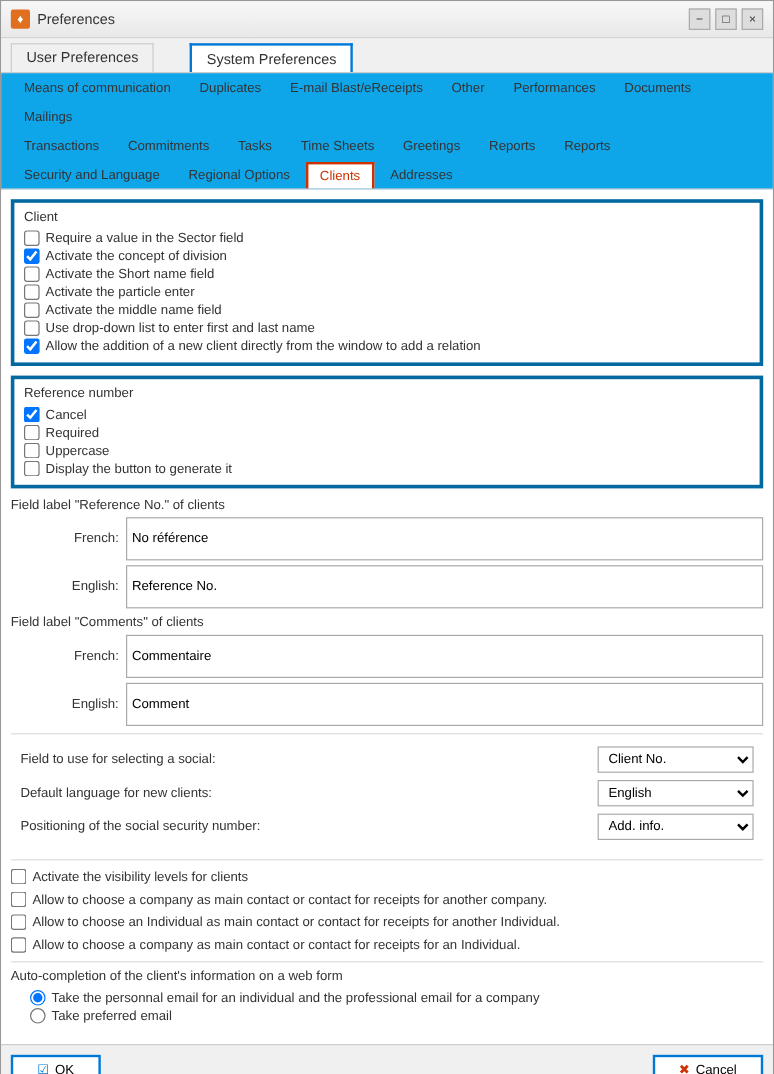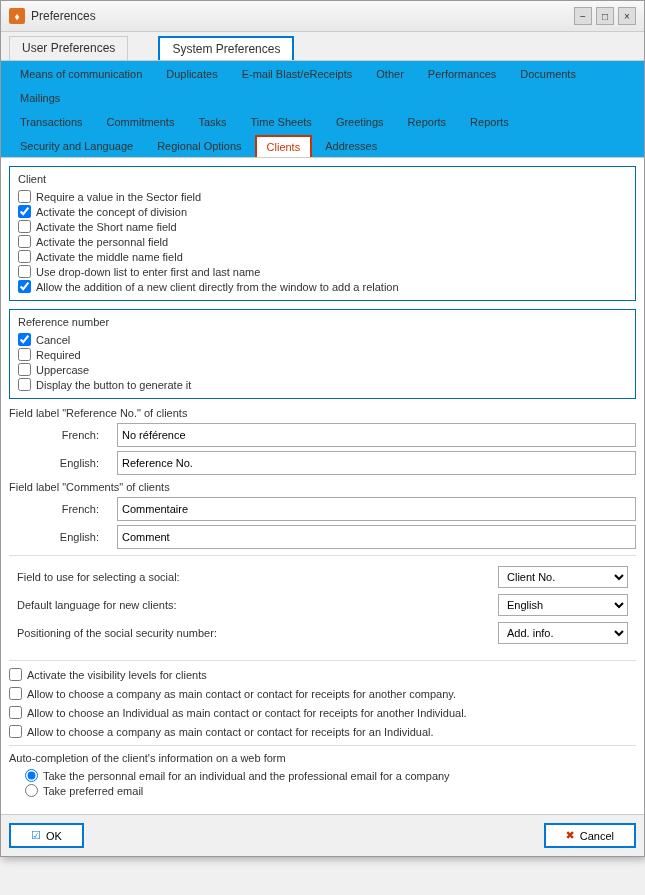--- a/index.html
+++ b/index.html
@@ -115,21 +115,21 @@
       color: #cc3300;
       padding-bottom: 4px;
     }
     .content-area {
       background: white;
       flex: 1;
       padding: 8px;
       overflow-y: auto;
     }
     .section-box {
-      border: 1px solid #0369a1;
+      border: 3px solid #0369a1;
       margin-bottom: 8px;
       padding: 6px 8px;
     }
     .section-title {
       font-size: 11px;
       color: #333;
       font-weight: 500;
       margin-bottom: 4px;
     }
     .checkbox-row {
@@ -159,26 +159,26 @@
       display: flex;
       align-items: center;
       margin-bottom: 4px;
       padding-left: 20px;
     }
     .field-label {
       font-size: 11px;
       color: #333;
       width: 70px;
       text-align: right;
-      margin-right: 18px;
+      margin-right: 6px;
       flex-shrink: 0;
     }
     .field-input {
       flex: 1;
-      height: 24px;
+      height: 36px;
       border: 1px solid #aaa;
       padding: 2px 4px;
       font-size: 11px;
       background: white;
     }
     .select-row {
       display: flex;
       align-items: center;
       margin-bottom: 6px;
     }
@@ -304,21 +304,21 @@
       <div class="checkbox-row">
         <input type="checkbox" id="cb2" checked="" style="">
         <label for="cb2">Activate the concept of division</label>
       </div>
       <div class="checkbox-row">
         <input type="checkbox" id="cb3" style="">
         <label for="cb3">Activate the Short name field</label>
       </div>
       <div class="checkbox-row">
         <input type="checkbox" id="cb4" style="">
-        <label for="cb4">Activate the personnal field</label>
+        <label for="cb4">Activate the particle enter</label>
       </div>
       <div class="checkbox-row">
         <input type="checkbox" id="cb5" style="">
         <label for="cb5">Activate the middle name field</label>
       </div>
       <div class="checkbox-row">
         <input type="checkbox" id="cb6" style="">
         <label for="cb6">Use drop-down list to enter first and last name</label>
       </div>
       <div class="checkbox-row">

